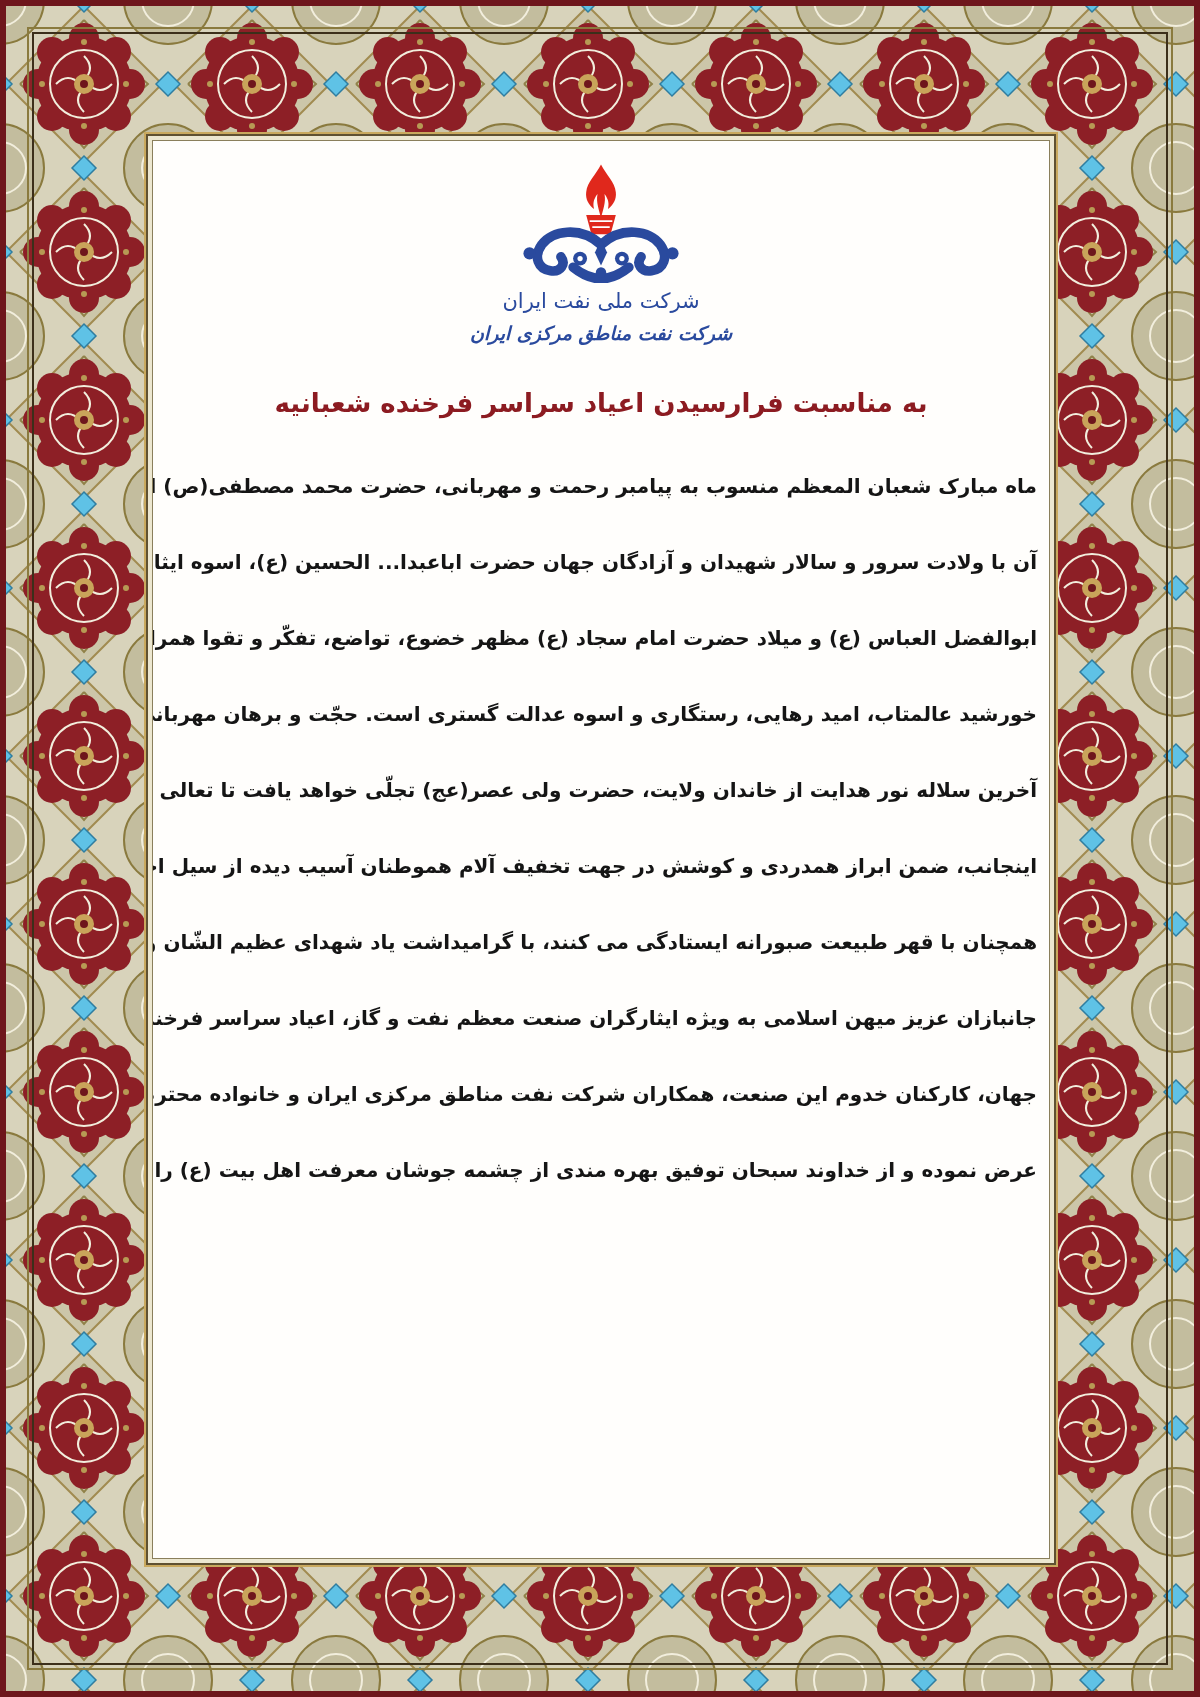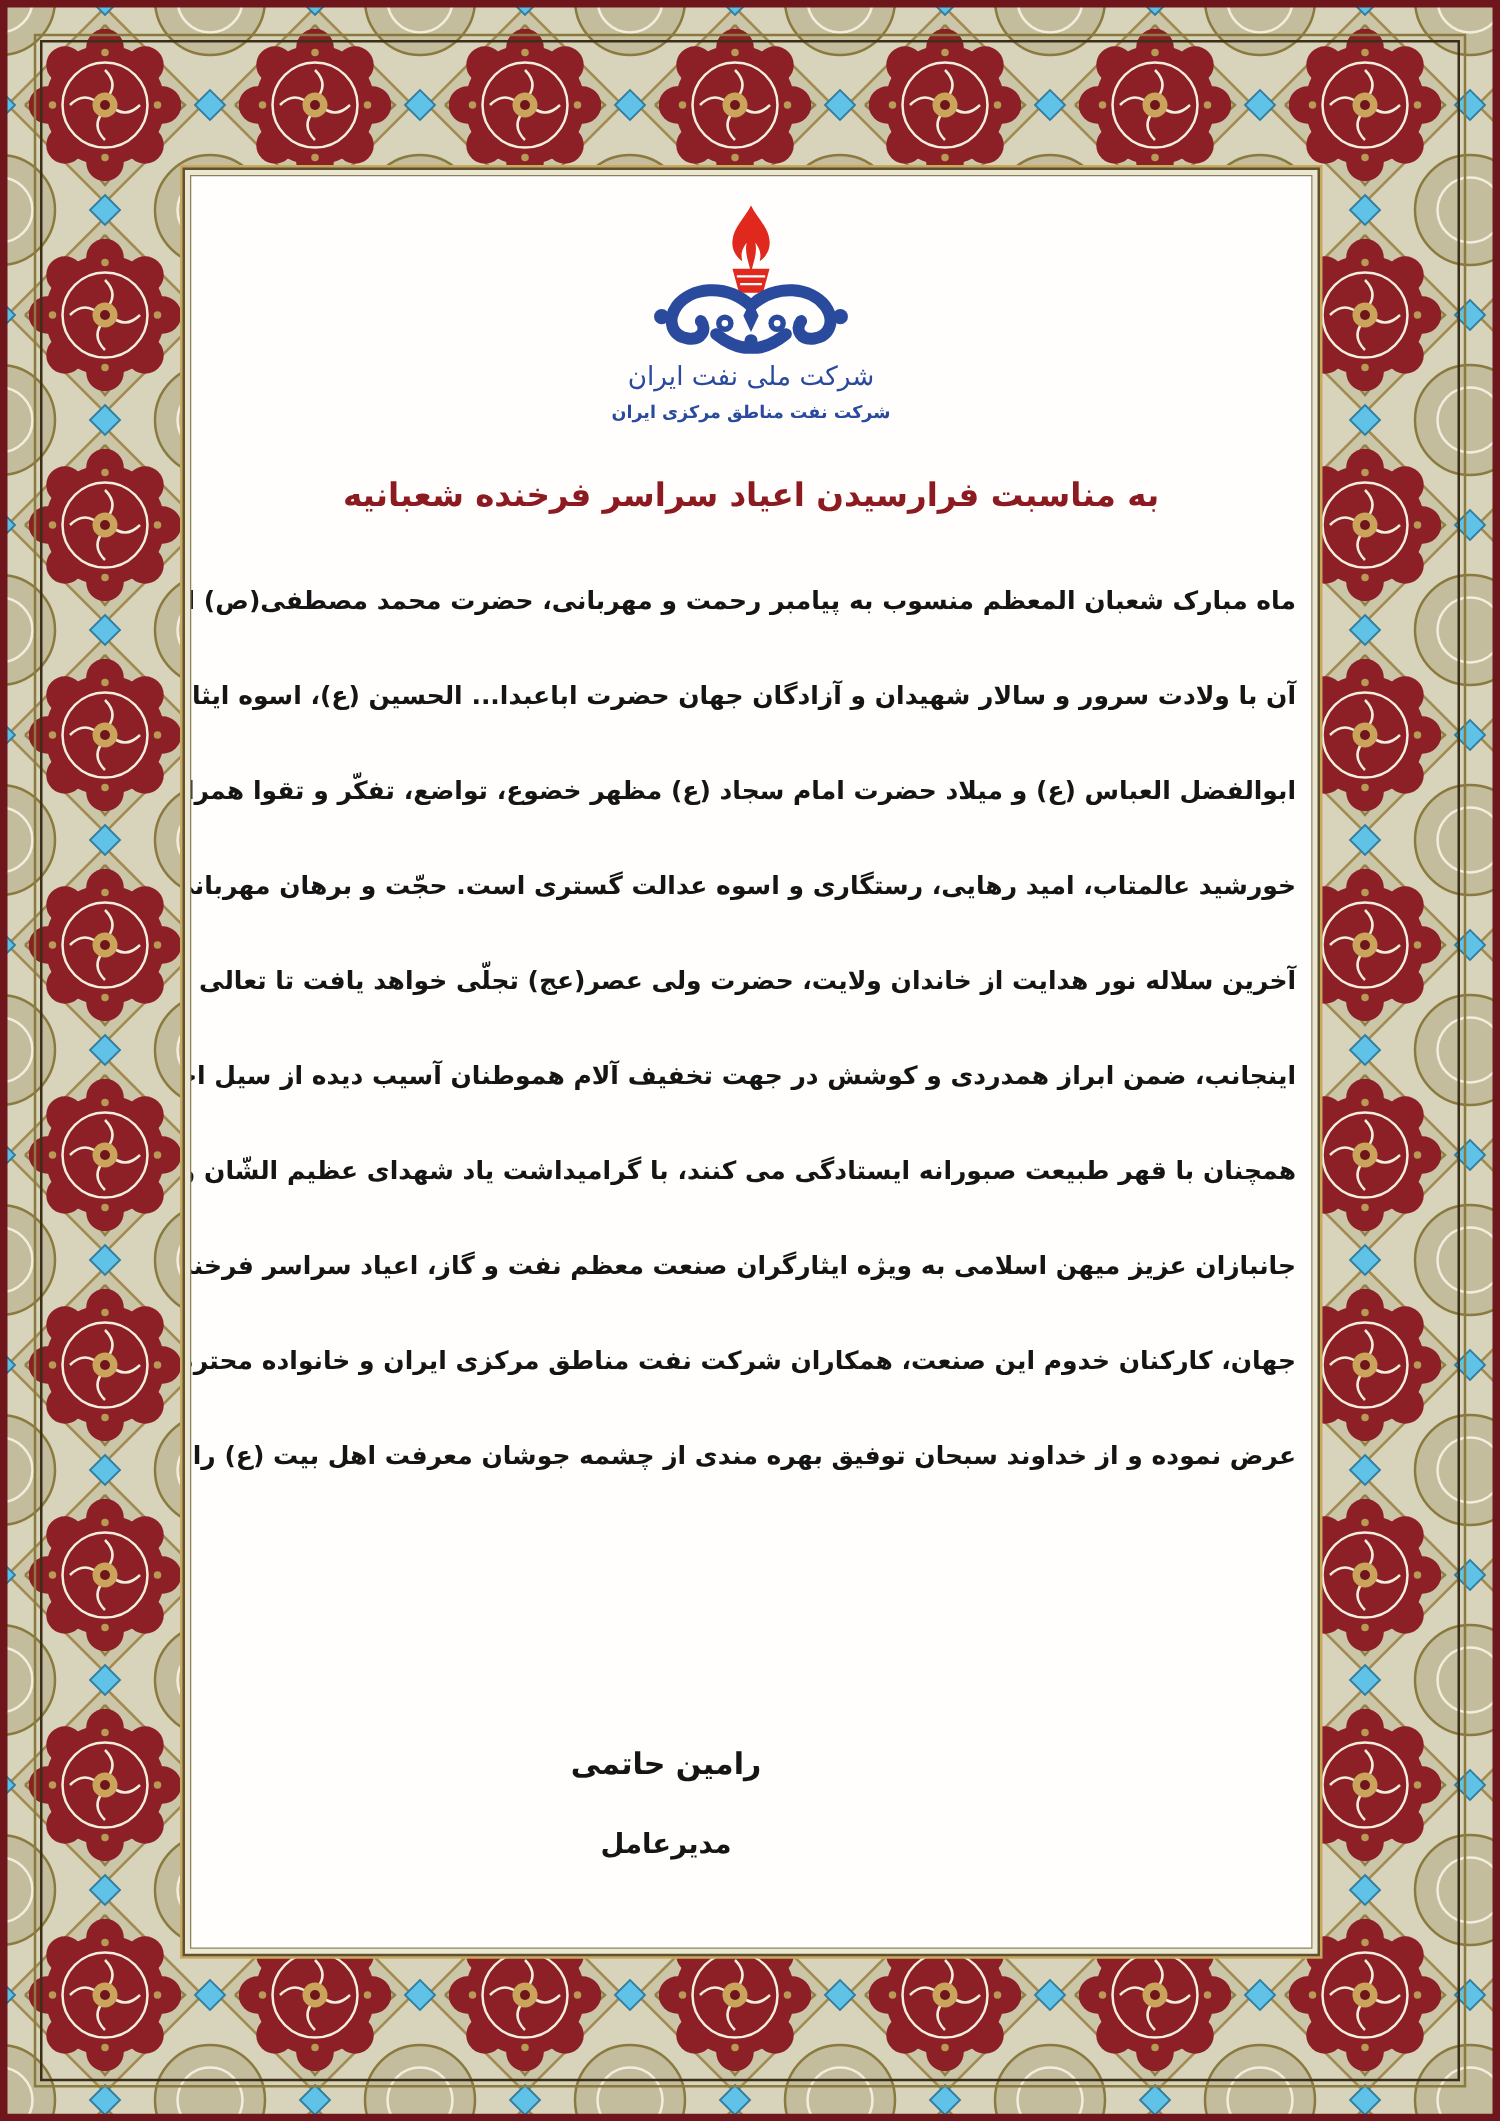--- a/index.html
+++ b/index.html
@@ -30,23 +30,24 @@
   .logo-org {
     margin-top: 2px;
     color: #2a4a9e;
     font-size: 21px;
     font-weight: normal;
     letter-spacing: 1px;
   }
   .logo-suborg {
     margin-top: 9px;
     color: #2a4a9e;
-    font-size: 14px;
+    font-size: 19px;
     font-weight: bold;
     letter-spacing: 1px;
+    font-style: italic;
   }
   .title-1 {
     margin: 36px 20px 0 20px;
     color: #8c1b21;
     font-size: 29px;
     font-weight: bold;
     line-height: 40px;
   }
   .title-2 {
     margin: 40px 20px 14px 20px;
@@ -188,19 +189,15 @@
       <p>ابوالفضل العباس (ع) و میلاد حضرت امام سجاد (ع) مظهر خضوع، تواضع، تفکّر و تقوا همراه است و در میانه این ماه زادروز</p>
       <p>خورشید عالمتاب، امید رهایی، رستگاری و اسوه عدالت گستری است. حجّت و برهان مهربانی خداوند به انسانها که تجسّم آن در</p>
       <p>آخرین سلاله نور هدایت از خاندان ولایت، حضرت ولی عصر(عج) تجلّی خواهد یافت تا تعالی و تکامل هستی را معنا بخشد.</p>
       <p>اینجانب، ضمن ابراز همدردی و کوشش در جهت تخفیف آلام هموطنان آسیب دیده از سیل اخیر در برخی استانهای کشور که</p>
       <p>همچنان با قهر طبیعت صبورانه ایستادگی می کنند، با گرامیداشت یاد شهدای عظیم الشّان و ارج نهادن به مقام پاسداران،</p>
       <p>جانبازان عزیز میهن اسلامی به ویژه ایثارگران صنعت معظم نفت و گاز، اعیاد سراسر فرخنده ی شعبانیه را به همه شیعیان</p>
       <p>جهان، کارکنان خدوم این صنعت، همکاران شرکت نفت مناطق مرکزی ایران و خانواده محترم ایشان تبریک و تهنیت</p>
       <p>عرض نموده و از خداوند سبحان توفیق بهره مندی از چشمه جوشان معرفت اهل بیت (ع) را مسئلت می نماید.</p>
     </div>
 
-    <div class="signature">
-      <div class="sig-name">رامین حاتمی</div>
-      <div class="sig-title">مدیرعامل</div>
-    </div>
 
   </div>
 </div>
 
 </body></html>

